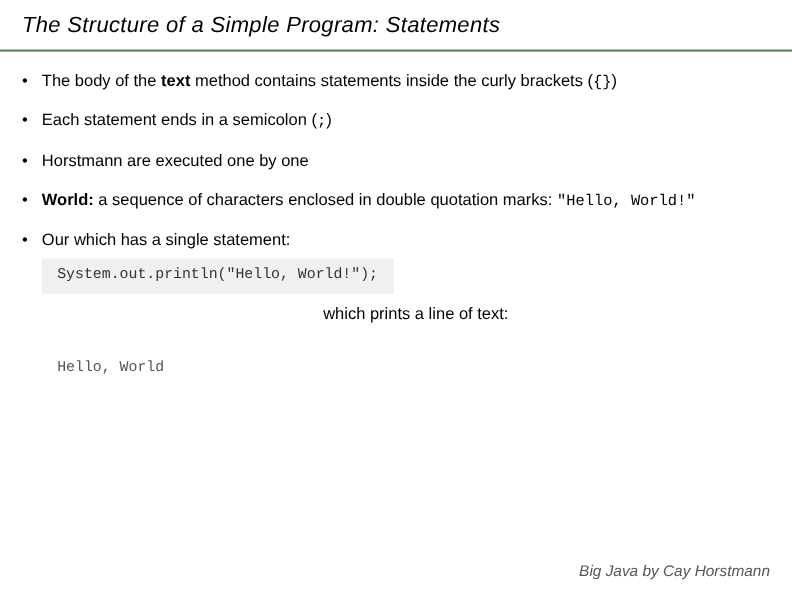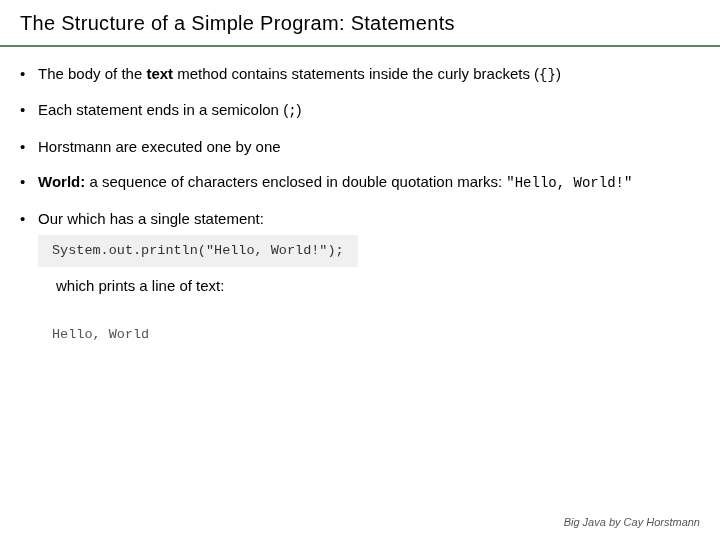--- a/index.html
+++ b/index.html
@@ -21,20 +21,21 @@
     .slide-container {
       width: 720px;
       height: 540px;
       padding: 0;
       position: relative;
     }
 
     .slide-header {
       padding: 12px 20px 10px 20px;
       border-bottom: 2px solid #5a8a5a;
+      font-style: italic;
     }
 
     .slide-header h1 {
       font-size: 20px;
       font-weight: normal;
       color: #000000;
       letter-spacing: 0.3px;
     }
 
     .slide-content {
@@ -82,37 +83,38 @@
     .inline-code {
       font-family: 'Courier New', Courier, monospace;
       font-size: 14px;
     }
 
     .which-prints {
       margin-left: 18px;
       font-size: 15px;
       margin-top: 2px;
       margin-bottom: 4px;
+      text-align: center;
     }
 
     .output-block {
       font-family: 'Courier New', Courier, monospace;
       font-size: 13.5px;
       color: #555555;
       padding: 4px 14px;
       margin-left: 0px;
       margin-top: 24px;
     }
 
     .slide-footer {
       position: absolute;
       bottom: 10px;
       right: 20px;
       text-align: right;
-      font-size: 11px;
+      font-size: 14px;
       color: #555555;
       font-style: italic;
       line-height: 1.5;
     }
 
     .footer-title {
       font-style: italic;
     }
   </style>
 </head>

